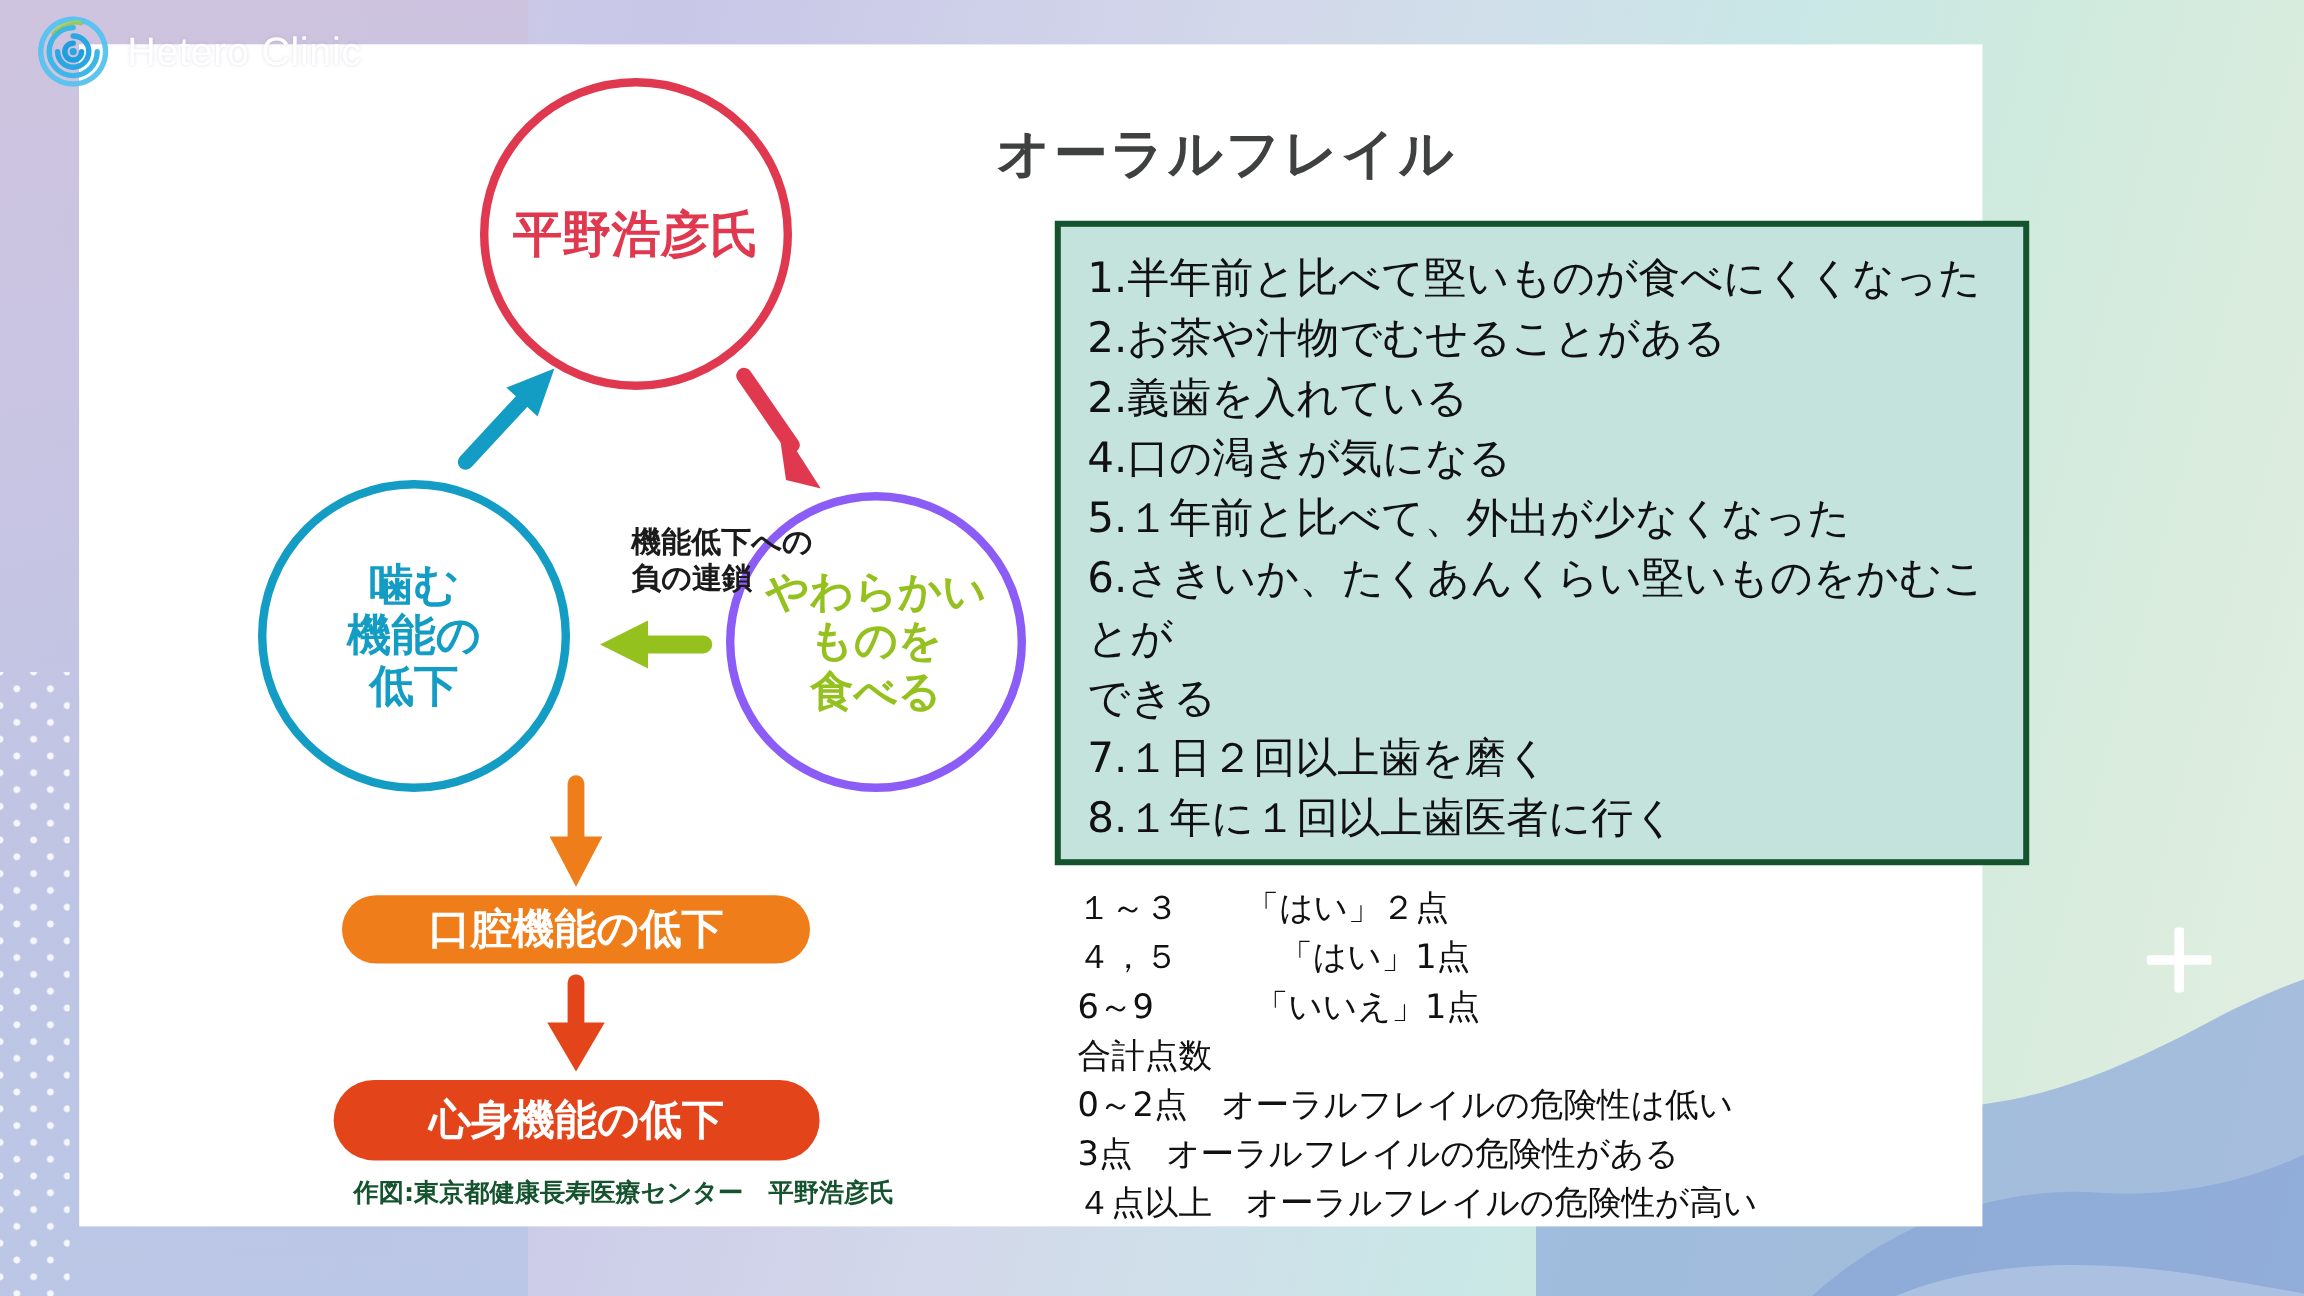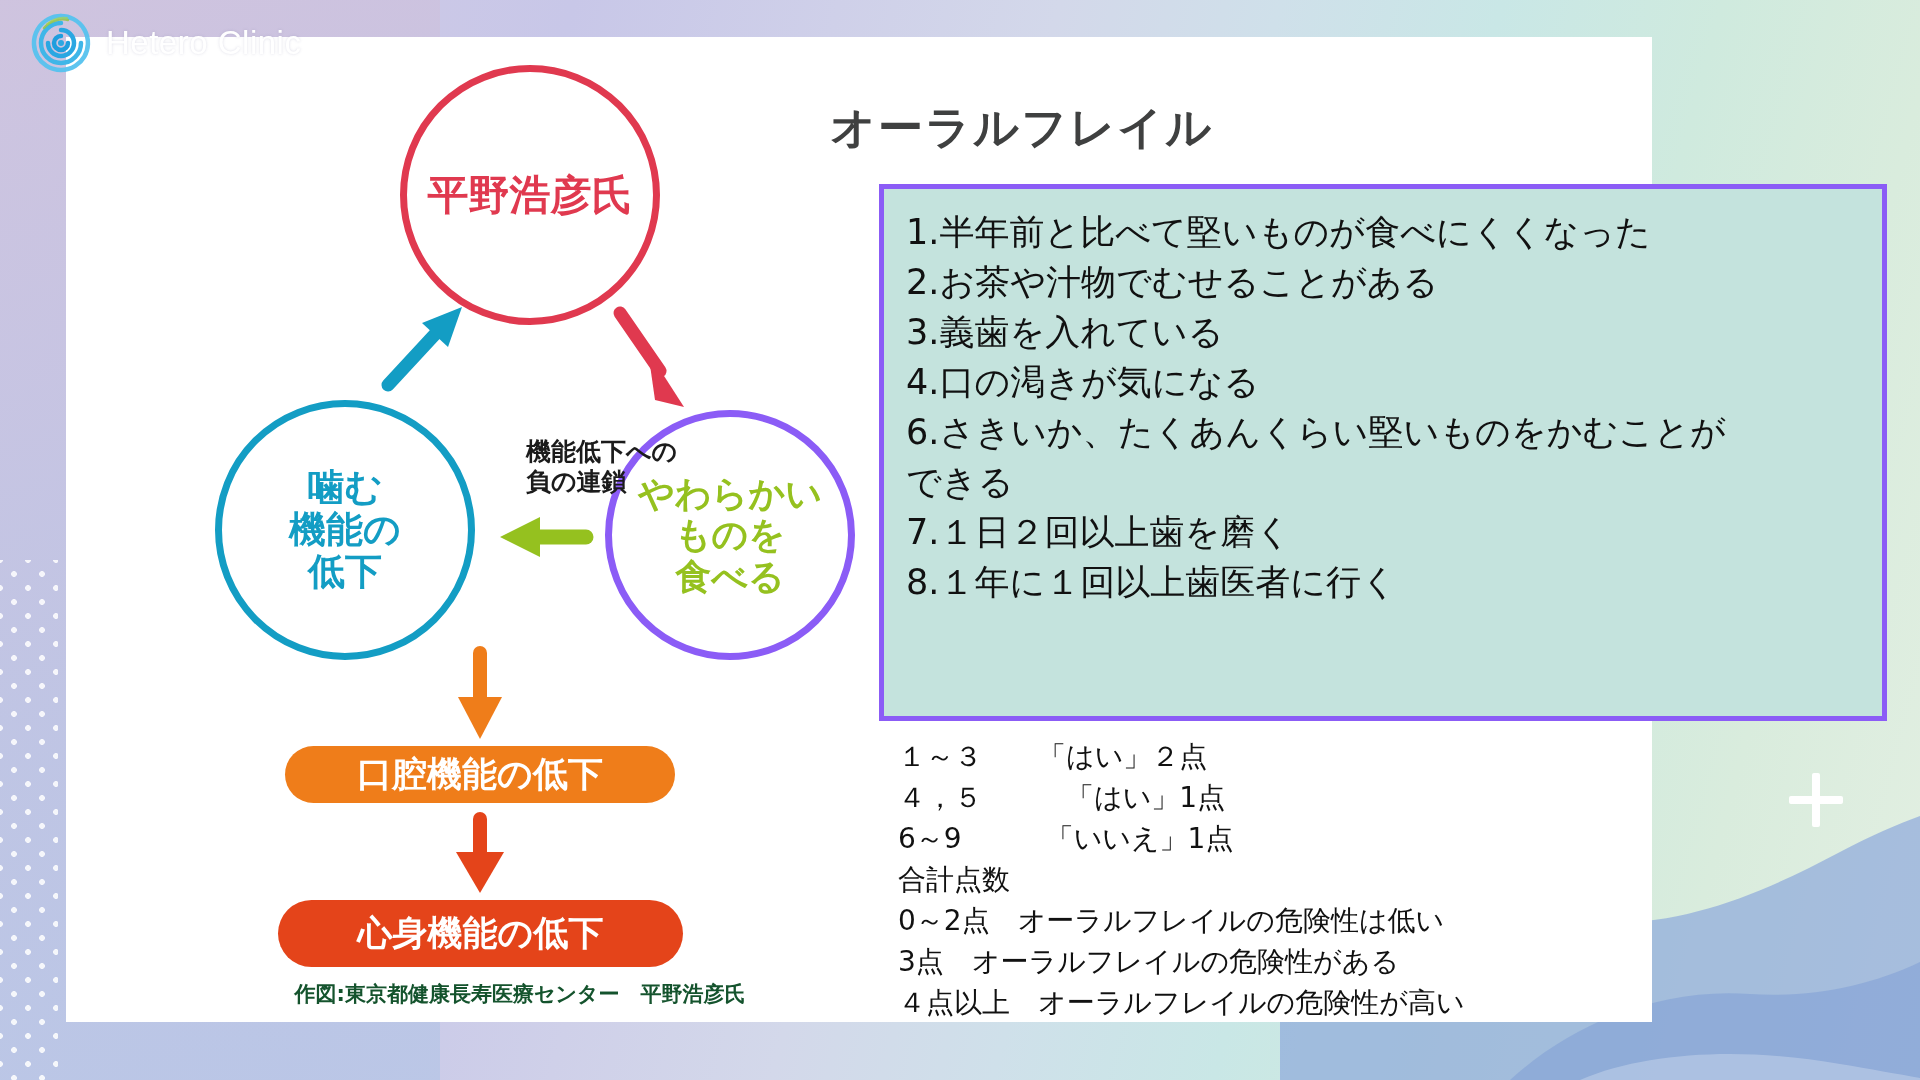--- a/index.html
+++ b/index.html
@@ -76,23 +76,23 @@
   
   #title {
     position:absolute; left:830px; top:98px; z-index:7;
     font-size:45px; font-weight:bold; color:#3f4040;
     letter-spacing:2px;
     font-family:"DejaVu Sans","Liberation Sans",sans-serif;
   }
 
   
   #checklist {
-    position:absolute; left:879px; top:184px; width:1008px; height:537px; z-index:7;
+    position:absolute; left:879px; top:184px; width:812px; height:537px; z-index:7;
     background:#c4e3dd;
-    border:5px solid #8b5cf6;
+    border:5px solid #14532d;
     padding:18px 30px 10px 22px;
   }
   #checklist ol { list-style:none; }
   #checklist li {
     font-size:35px; line-height:50px; color:#111111;
     font-family:"DejaVu Sans","Liberation Sans",sans-serif;
     white-space:pre-wrap;
   }
 
   
@@ -182,22 +182,23 @@
   </svg>
   <span class="logo-text">Hetero Clinic</span>
 </div>
 
 <div id="title">オーラルフレイル</div>
 
 <div id="checklist">
   <ol>
     <li>1.半年前と比べて堅いものが食べにくくなった</li>
     <li>2.お茶や汁物でむせることがある</li>
-    <li>3.義歯を入れている</li>
+    <li>2.義歯を入れている</li>
     <li>4.口の渇きが気になる</li>
+    <li>5.１年前と比べて、外出が少なくなった</li>
     <li>6.さきいか、たくあんくらい堅いものをかむことが
 できる</li>
     <li>7.１日２回以上歯を磨く</li>
     <li>8.１年に１回以上歯医者に行く</li>
   </ol>
 </div>
 
 <div id="scoring">
   <div class="score-line">１～３　　「はい」２点</div>
   <div class="score-line">４，５　　　「はい」1点</div>

